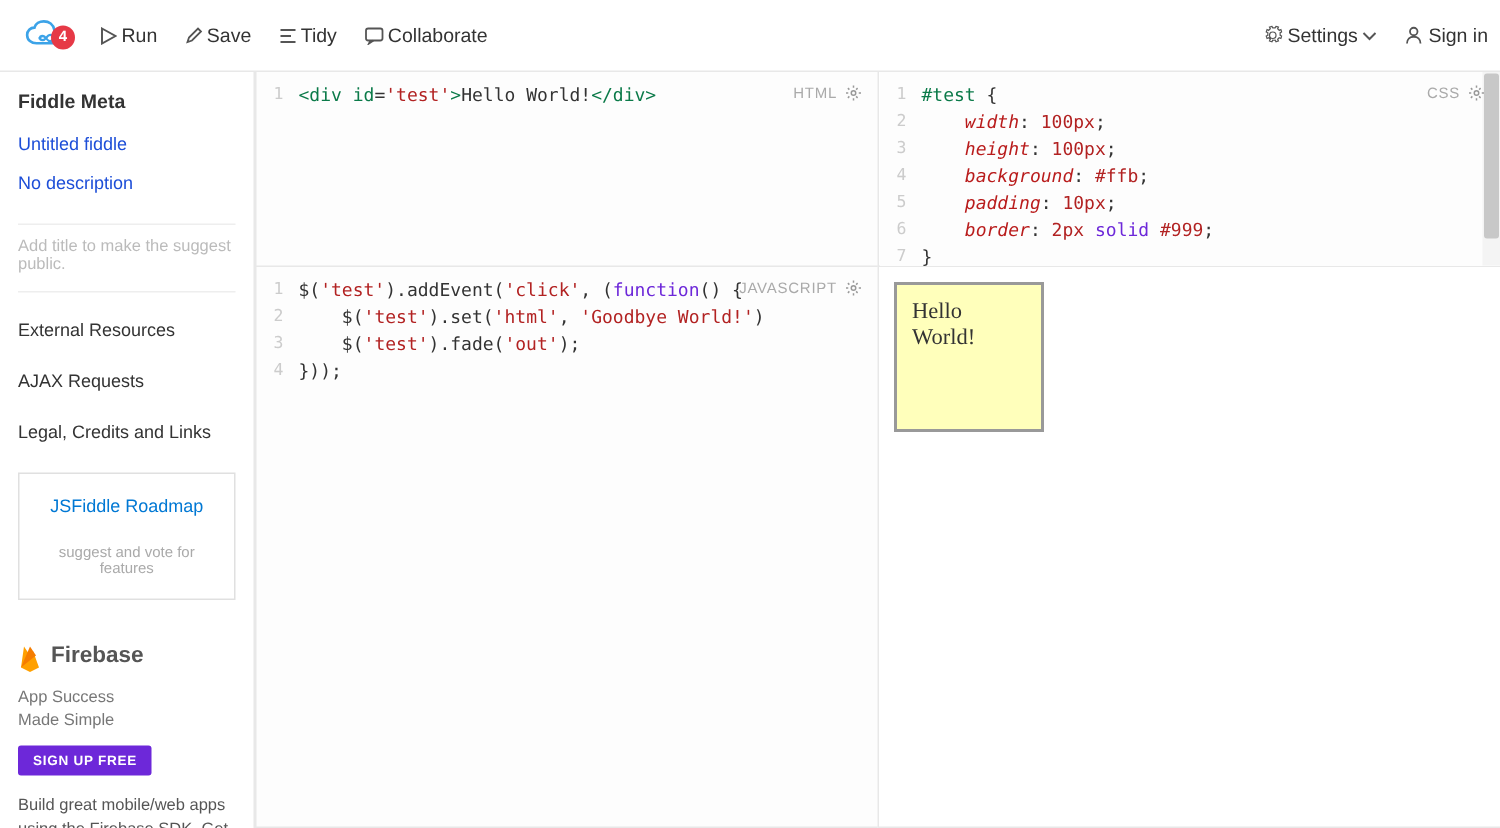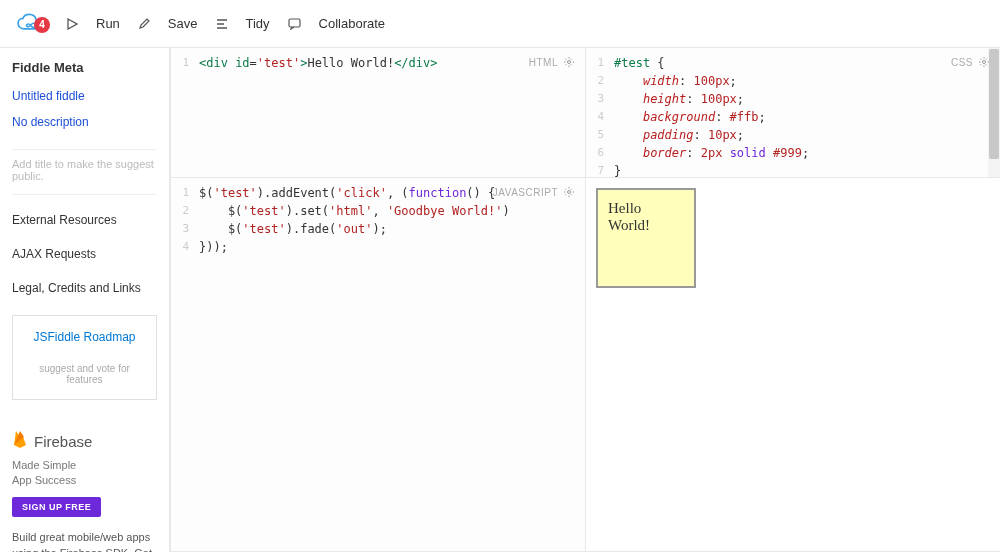--- a/index.html
+++ b/index.html
@@ -2,35 +2,35 @@
 <html><head>
 <meta charset="utf-8">
 <style>
 * { box-sizing: border-box; margin: 0; padding: 0; }
 body { font-family: -apple-system, "Segoe UI", Arial, sans-serif; font-size: 13px; color: #333; background: #fff; width: 1000px; height: 552px; overflow: hidden; }
 .header { height: 48px; display: flex; align-items: center; border-bottom: 1px solid #e8e8e8; padding: 0 8px; }
 .logo-wrap { position: relative; width: 48px; display: flex; align-items: center; justify-content: center; }
 .logo-svg { width: 32px; height: 22px; }
 .badge { position: absolute; top: 4px; right: 6px; background: #e63946; color: #fff; border-radius: 50%; width: 16px; height: 16px; font-size: 10px; display: flex; align-items: center; justify-content: center; font-weight: 600; }
 .toolbar { display: flex; align-items: center; gap: 18px; margin-left: 10px; }
-.tool-btn { display: flex; align-items: center; gap: 18px; cursor: pointer; color: #333; font-size: 13px; justify-content: flex-end; }
+.tool-btn { display: flex; align-items: center; gap: 3px; cursor: pointer; color: #333; font-size: 13px; justify-content: flex-end; }
 .tool-btn .icon { display: inline-flex; }
 .spacer { flex: 1; }
 .main { display: flex; height: calc(552px - 48px); }
 .sidebar { width: 170px; border-right: 1px solid #e8e8e8; padding: 12px; display: flex; flex-direction: column; font-size: 12px; }
 .side-heading { font-weight: 600; font-size: 13px; color: #333; margin-bottom: 14px; }
 .side-input { color: #1d4ed8; margin-bottom: 12px; }
 .side-divider { border: none; border-top: 1px solid #eee; margin: 8px 0; }
 .side-note { color: #bbb; font-size: 11px; margin-bottom: 4px; }
 .side-link { color: #333; margin: 10px 0; cursor: pointer; }
 .roadmap-box { border: 1px solid #e0e0e0; padding: 14px 10px; text-align: center; margin-top: 10px; }
 .roadmap-box a { color: #0078d4; font-size: 12px; text-decoration: none; }
 .roadmap-box .sub { color: #aaa; font-size: 10px; margin-top: 19px; }
 .ad-box { margin-top: 28px; }
-.ad-firebase { display: flex; align-items: flex-end; gap: 6px; margin-bottom: 8px; }
+.ad-firebase { display: flex; align-items: flex-start; gap: 6px; margin-bottom: 8px; font-weight: bold; }
 .ad-firebase-name { font-size: 15px; color: #555; }
 .ad-line { font-size: 11px; color: #777; line-height: 1.4; }
 .ad-btn { background: #6d28d9; color: #fff; font-size: 9px; font-weight: 600; padding: 5px 10px; border-radius: 2px; display: inline-block; margin-top: 8px; letter-spacing: 0.5px; }
 .ad-desc { font-size: 11px; color: #555; line-height: 1.5; margin-top: 12px; }
 .editors { flex: 1; display: grid; grid-template-columns: 1fr 1fr; grid-template-rows: 130px 1fr; background: #fff; }
 .pane { position: relative; border-left: 1px solid #e8e8e8; border-bottom: 1px solid #e8e8e8; background: #fdfdfd; overflow: auto; }
 .pane.result { background: #fff; padding: 10px; }
 .pane-label { position: absolute; top: 8px; right: 10px; color: #aaa; font-size: 10px; letter-spacing: 0.5px; display: flex; align-items: center; gap: 5px; z-index: 2; }
 .gear-icon { width: 12px; height: 12px; color: #999; }
 .code-area { font-family: Consolas, Monaco, monospace; font-size: 12px; line-height: 18px; padding: 6px 0 6px 0; }
@@ -89,20 +89,44 @@
       <span class="icon">
           <svg width="13" height="12" viewBox="0 0 13 12">
             <rect x="1" y="1" width="11" height="8" rx="1.5" fill="none" stroke="#555" stroke-width="1.2"></rect>
             <path d="M4 9l-1 2 3-2" fill="none" stroke="#555" stroke-width="1.2"></path>
           </svg>
         </span>
       <span>Collaborate</span>
     </div>
   </div>
   <div class="spacer"></div>
+  <div class="toolbar">
+    <div class="tool-btn">
+      <span class="icon">
+          <svg width="13" height="13" viewBox="0 0 24 24">
+            <path d="M12 8a4 4 0 100 8 4 4 0 000-8zm9 4l2 1-1 3-2-1a8 8 0 01-2 2l1 2-3 1-1-2a8 8 0 01-3 0l-1 2-3-1 1-2a8 8 0 01-2-2l-2 1-1-3 2-1a8 8 0 010-3l-2-1 1-3 2 1a8 8 0 012-2l-1-2 3-1 1 2a8 8 0 013 0l1-2 3 1-1 2a8 8 0 012 2l2-1 1 3-2 1a8 8 0 010 3z" fill="none" stroke="#555" stroke-width="1.5"></path>
+          </svg>
+        </span>
+      <span>Settings</span>
+      <span class="icon">
+          <svg width="10" height="10" viewBox="0 0 10 10">
+            <path d="M1 3l4 4 4-4" fill="none" stroke="#555" stroke-width="1.3"></path>
+          </svg>
+        </span>
+    </div>
+    <div class="tool-btn">
+      <span class="icon">
+          <svg width="13" height="13" viewBox="0 0 13 13">
+            <circle cx="6.5" cy="4" r="2.5" fill="none" stroke="#555" stroke-width="1.2"></circle>
+            <path d="M2 12c0-3 2-4.5 4.5-4.5S11 9 11 12" fill="none" stroke="#555" stroke-width="1.2"></path>
+          </svg>
+        </span>
+      <span>Sign in</span>
+    </div>
+  </div>
 </div>
 
 <div class="main">
   <div class="sidebar">
     <div class="side-heading">Fiddle Meta</div>
     <div class="side-input">Untitled fiddle</div>
     <div class="side-input">No description</div>
     <hr class="side-divider">
     <div class="side-note">Add title to make the suggest public.</div>
     <hr class="side-divider">
@@ -114,22 +138,22 @@
       <div class="sub">suggest and vote for features</div>
     </div>
     <div class="ad-box">
       <div class="ad-firebase">
         <svg width="16" height="22" viewBox="0 0 16 22">
             <path d="M2 17L4 3l4 6 2-3 4 11-6 3-6-3z" fill="#ffa000"></path>
             <path d="M2 17l6-14 4 6" fill="#f57c00"></path>
           </svg>
         <span class="ad-firebase-name">Firebase</span>
       </div>
+      <div class="ad-line">App Success</div>
       <div class="ad-line">Made Simple</div>
-      <div class="ad-line">App Success</div>
       <div class="ad-btn">SIGN UP FREE</div>
       <div class="ad-desc">Build great mobile/web apps using the Firebase SDK. Get started now!</div>
       
     </div>
   </div>
 
   <div class="editors">
     <div class="pane">
       <div class="pane-label">
         <span>HTML</span>

